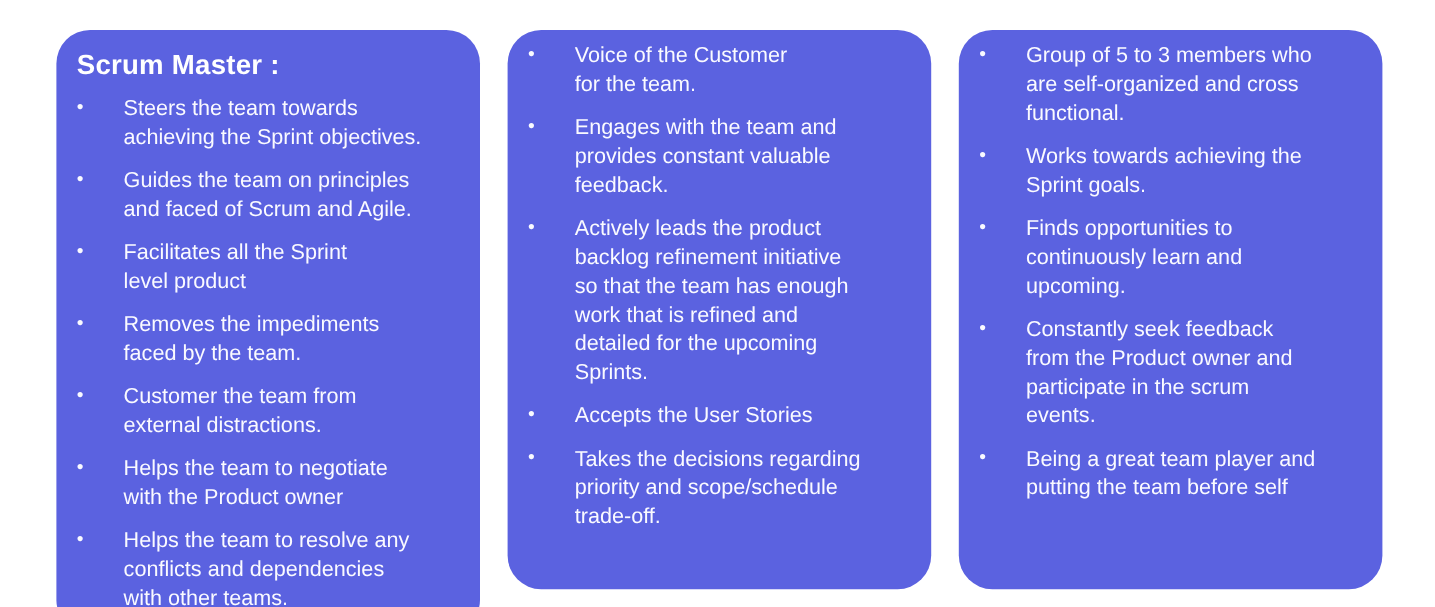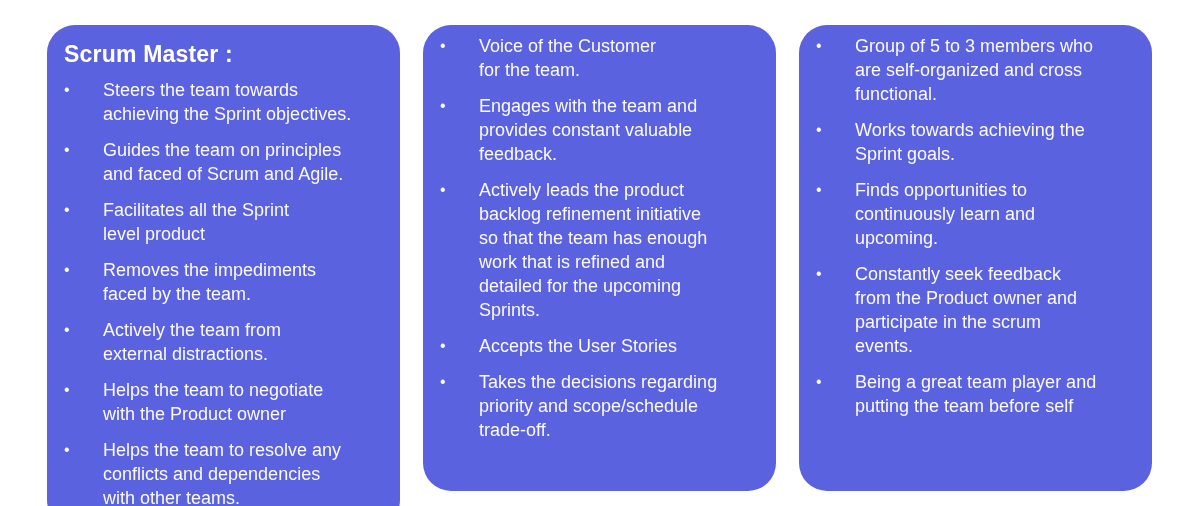--- a/index.html
+++ b/index.html
@@ -90,21 +90,21 @@
   </li>
 
   <li class="bullet">
     <span class="dot">•</span>
     <span class="bullet-text">Removes the impediments
 faced by the team.</span>
   </li>
 
   <li class="bullet">
     <span class="dot">•</span>
-    <span class="bullet-text">Actively the team from
+    <span class="bullet-text">Customer the team from
 external distractions.</span>
   </li>
 
   <li class="bullet">
     <span class="dot">•</span>
     <span class="bullet-text">Helps the team to negotiate
 with the Product owner</span>
   </li>
 
   <li class="bullet">

